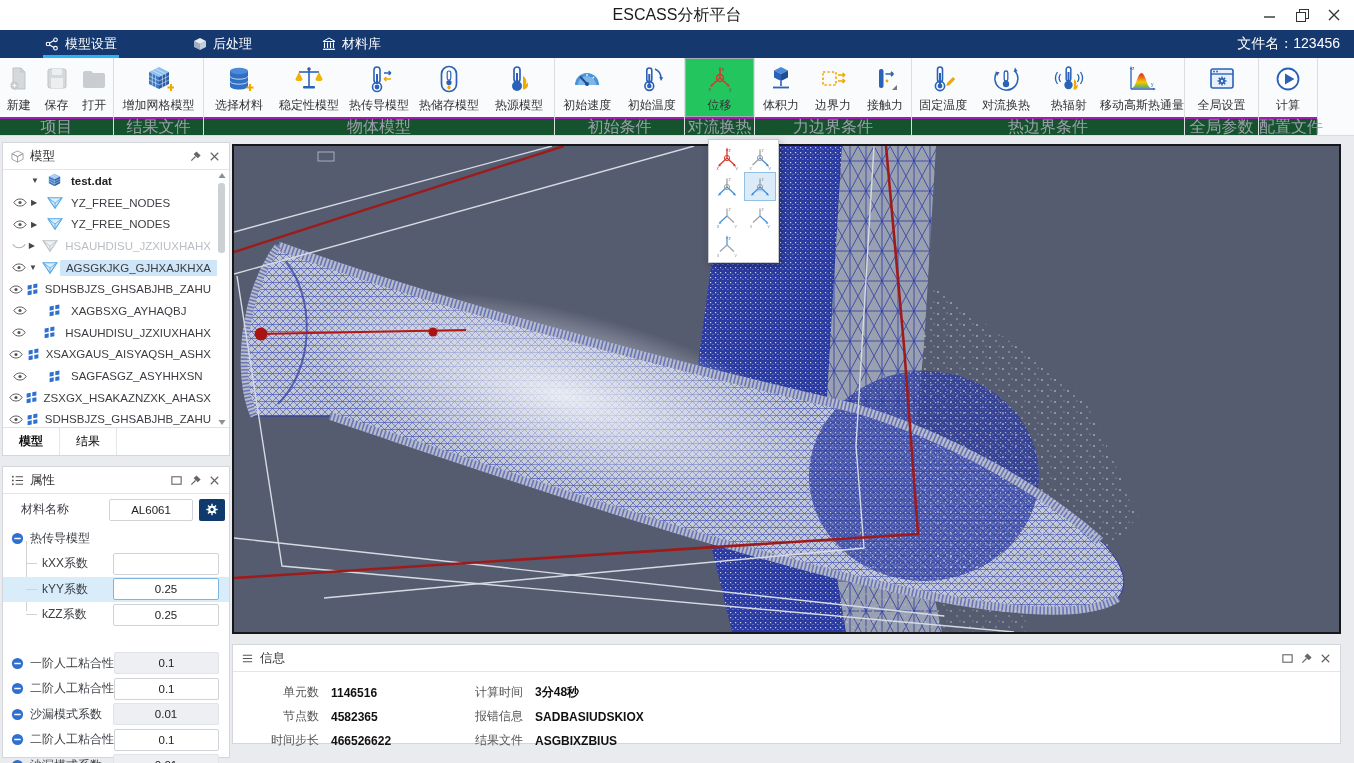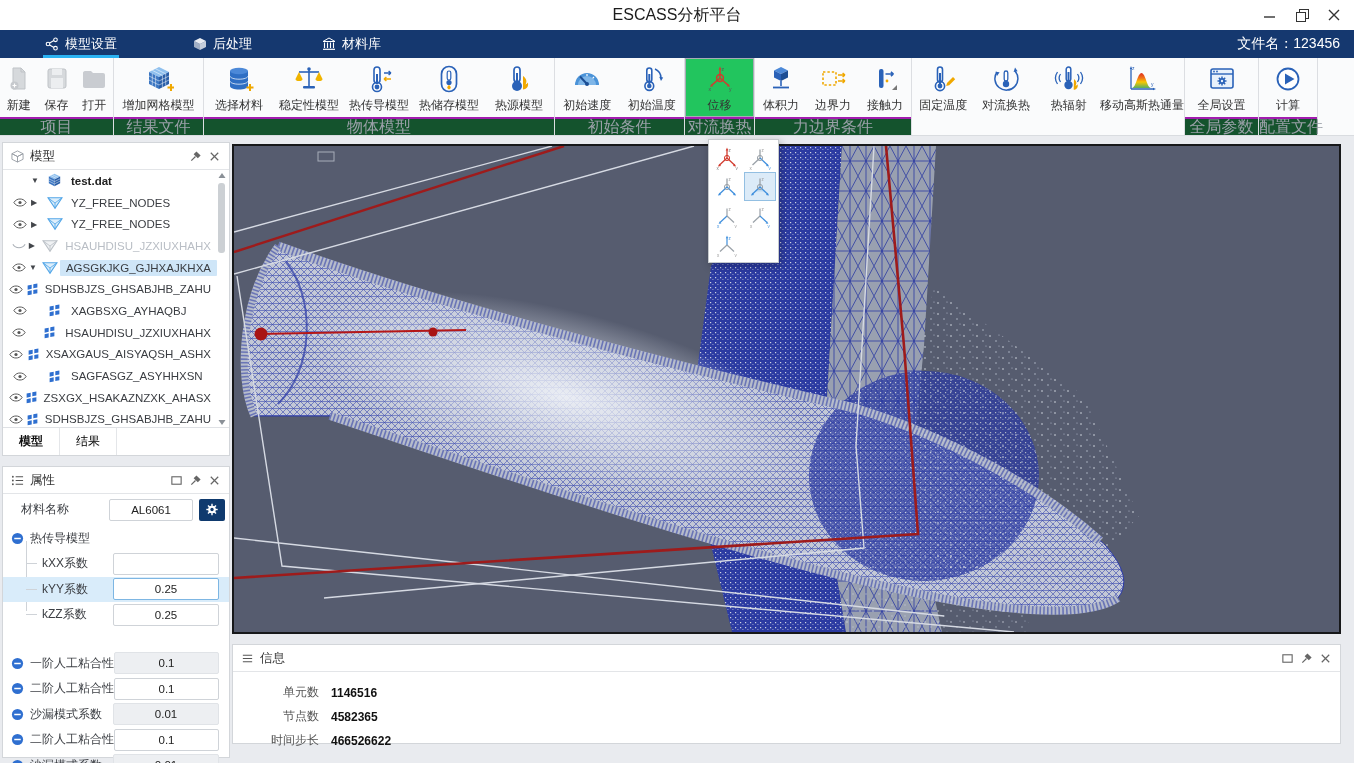--- a/index.html
+++ b/index.html
@@ -361,20 +361,21 @@
             <path d="M4 25h23M4 25V4" stroke="#2a62b8" stroke-width="1.3" fill="none"></path>
             <polygon points="4,2 2.8,5 5.2,5" fill="#2a62b8"></polygon>
             <polygon points="29,25 26,23.8 26,26.2" fill="#2a62b8"></polygon>
             <path d="M5 24c4 0 5.5-15 9.5-15s5.5 15 9.5 15z" fill="url(#gflux)"></path>
             <text x="5" y="6" font-size="5" fill="#2a62b8">z</text>
             <text x="24" y="22" font-size="5" fill="#2a62b8">y</text>
           </svg>
         <span class="lbl">移动高斯热通量</span>
       </div>
     </div>
+    <div class="tglabel">热边界条件</div>
   </div>
 
   <div class="tgroup" style="width:74px;">
     <div class="titems">
       <div class="titem">
         <svg class="ic" viewBox="0 0 30 30">
             <rect x="4" y="5" width="22" height="19" rx="2" fill="#e8f1fb" stroke="#2a62b8" stroke-width="1.6"></rect>
             <line x1="4" y1="10" x2="26" y2="10" stroke="#2a62b8" stroke-width="1.4"></line>
             <circle cx="7" cy="7.5" r=".9" fill="#2a62b8"></circle>
             <circle cx="10" cy="7.5" r=".9" fill="#2a62b8"></circle>
@@ -819,20 +820,34 @@
         </div>
       <div class="ifield">
           <span class="ilabel">节点数</span>
           <span class="ivalue">4582365</span>
         </div>
       <div class="ifield">
           <span class="ilabel">时间步长</span>
           <span class="ivalue">466526622</span>
         </div>
     </div>
+    <div class="icol">
+      <div class="ifield">
+          <span class="ilabel">计算时间</span>
+          <span class="ivalue">3分48秒</span>
+        </div>
+      <div class="ifield">
+          <span class="ilabel">报错信息</span>
+          <span class="ivalue">SADBASIUDSKIOX</span>
+        </div>
+      <div class="ifield">
+          <span class="ilabel">结果文件</span>
+          <span class="ivalue">ASGBIXZBIUS</span>
+        </div>
+    </div>
   </div>
 </div>
 
 <div id="dropdown" class="abs">
   <div class="dopt">
     <svg class="triad" viewBox="0 0 24 24">
         <g stroke="#d23b2e" stroke-width="1.3">
           <line x1="12" y1="12" x2="12" y2="3.5"></line>
           <line x1="12" y1="12" x2="4.5" y2="19"></line>
           <line x1="12" y1="12" x2="19.5" y2="19"></line>

